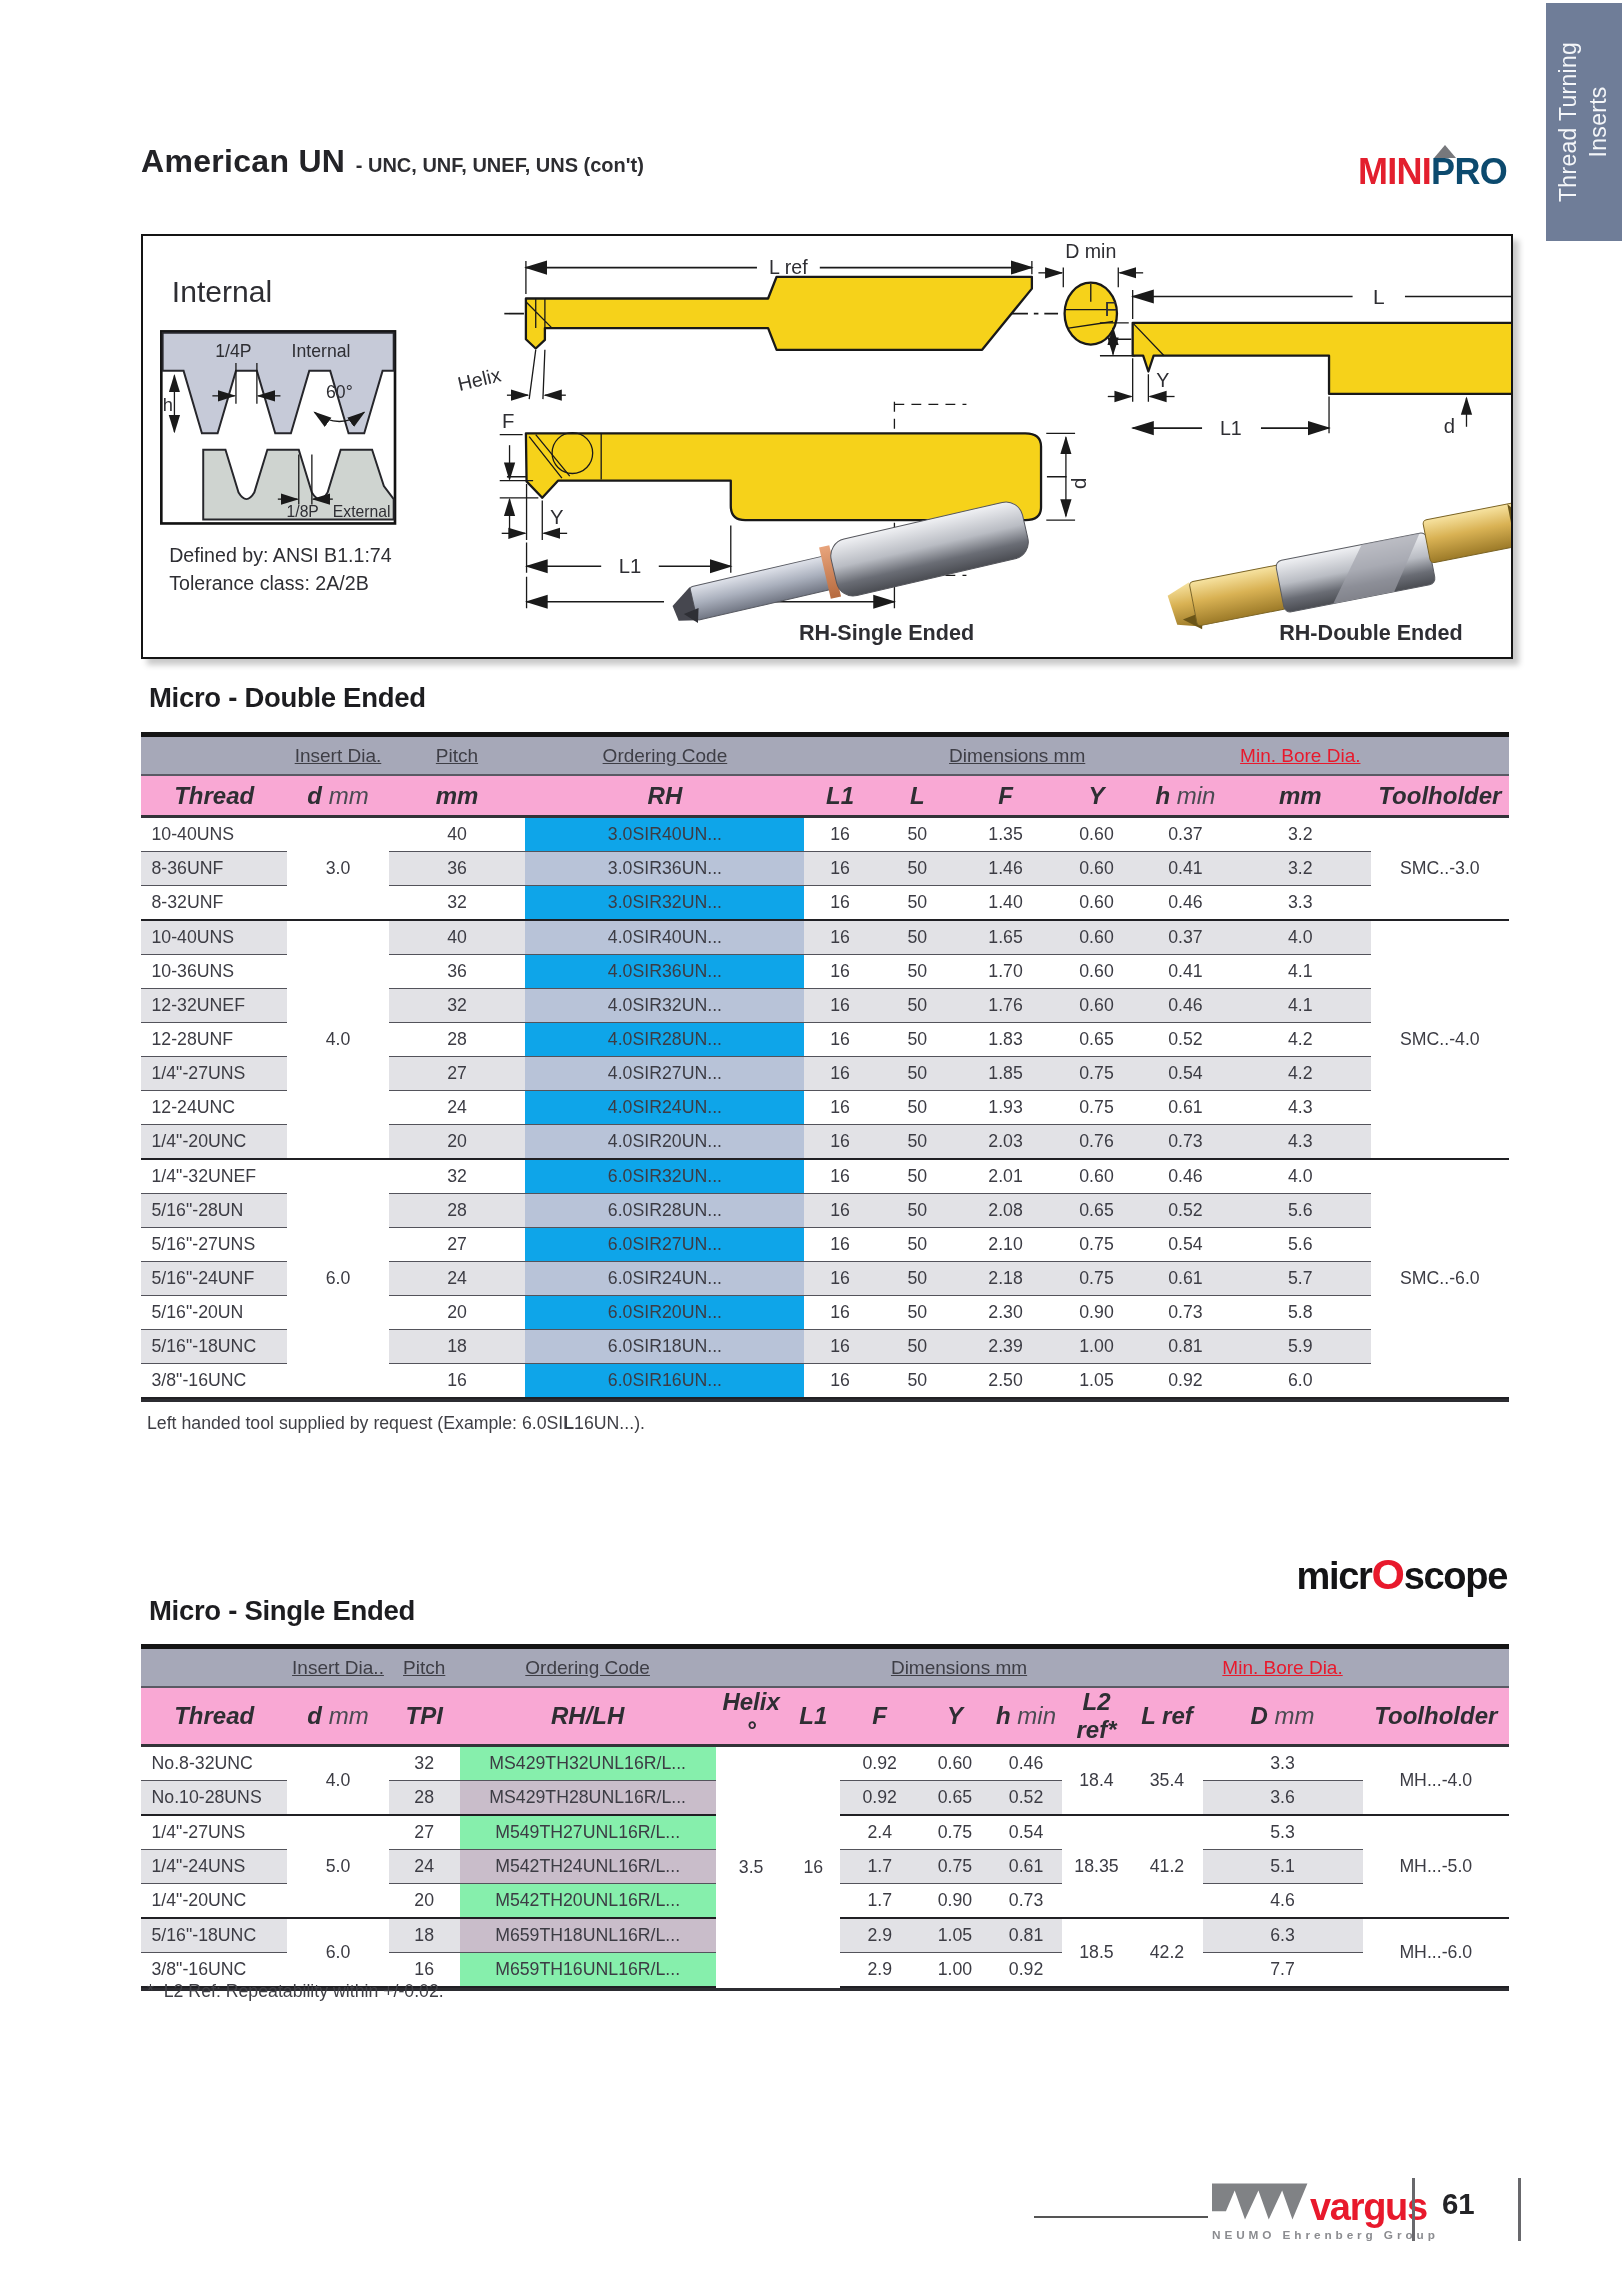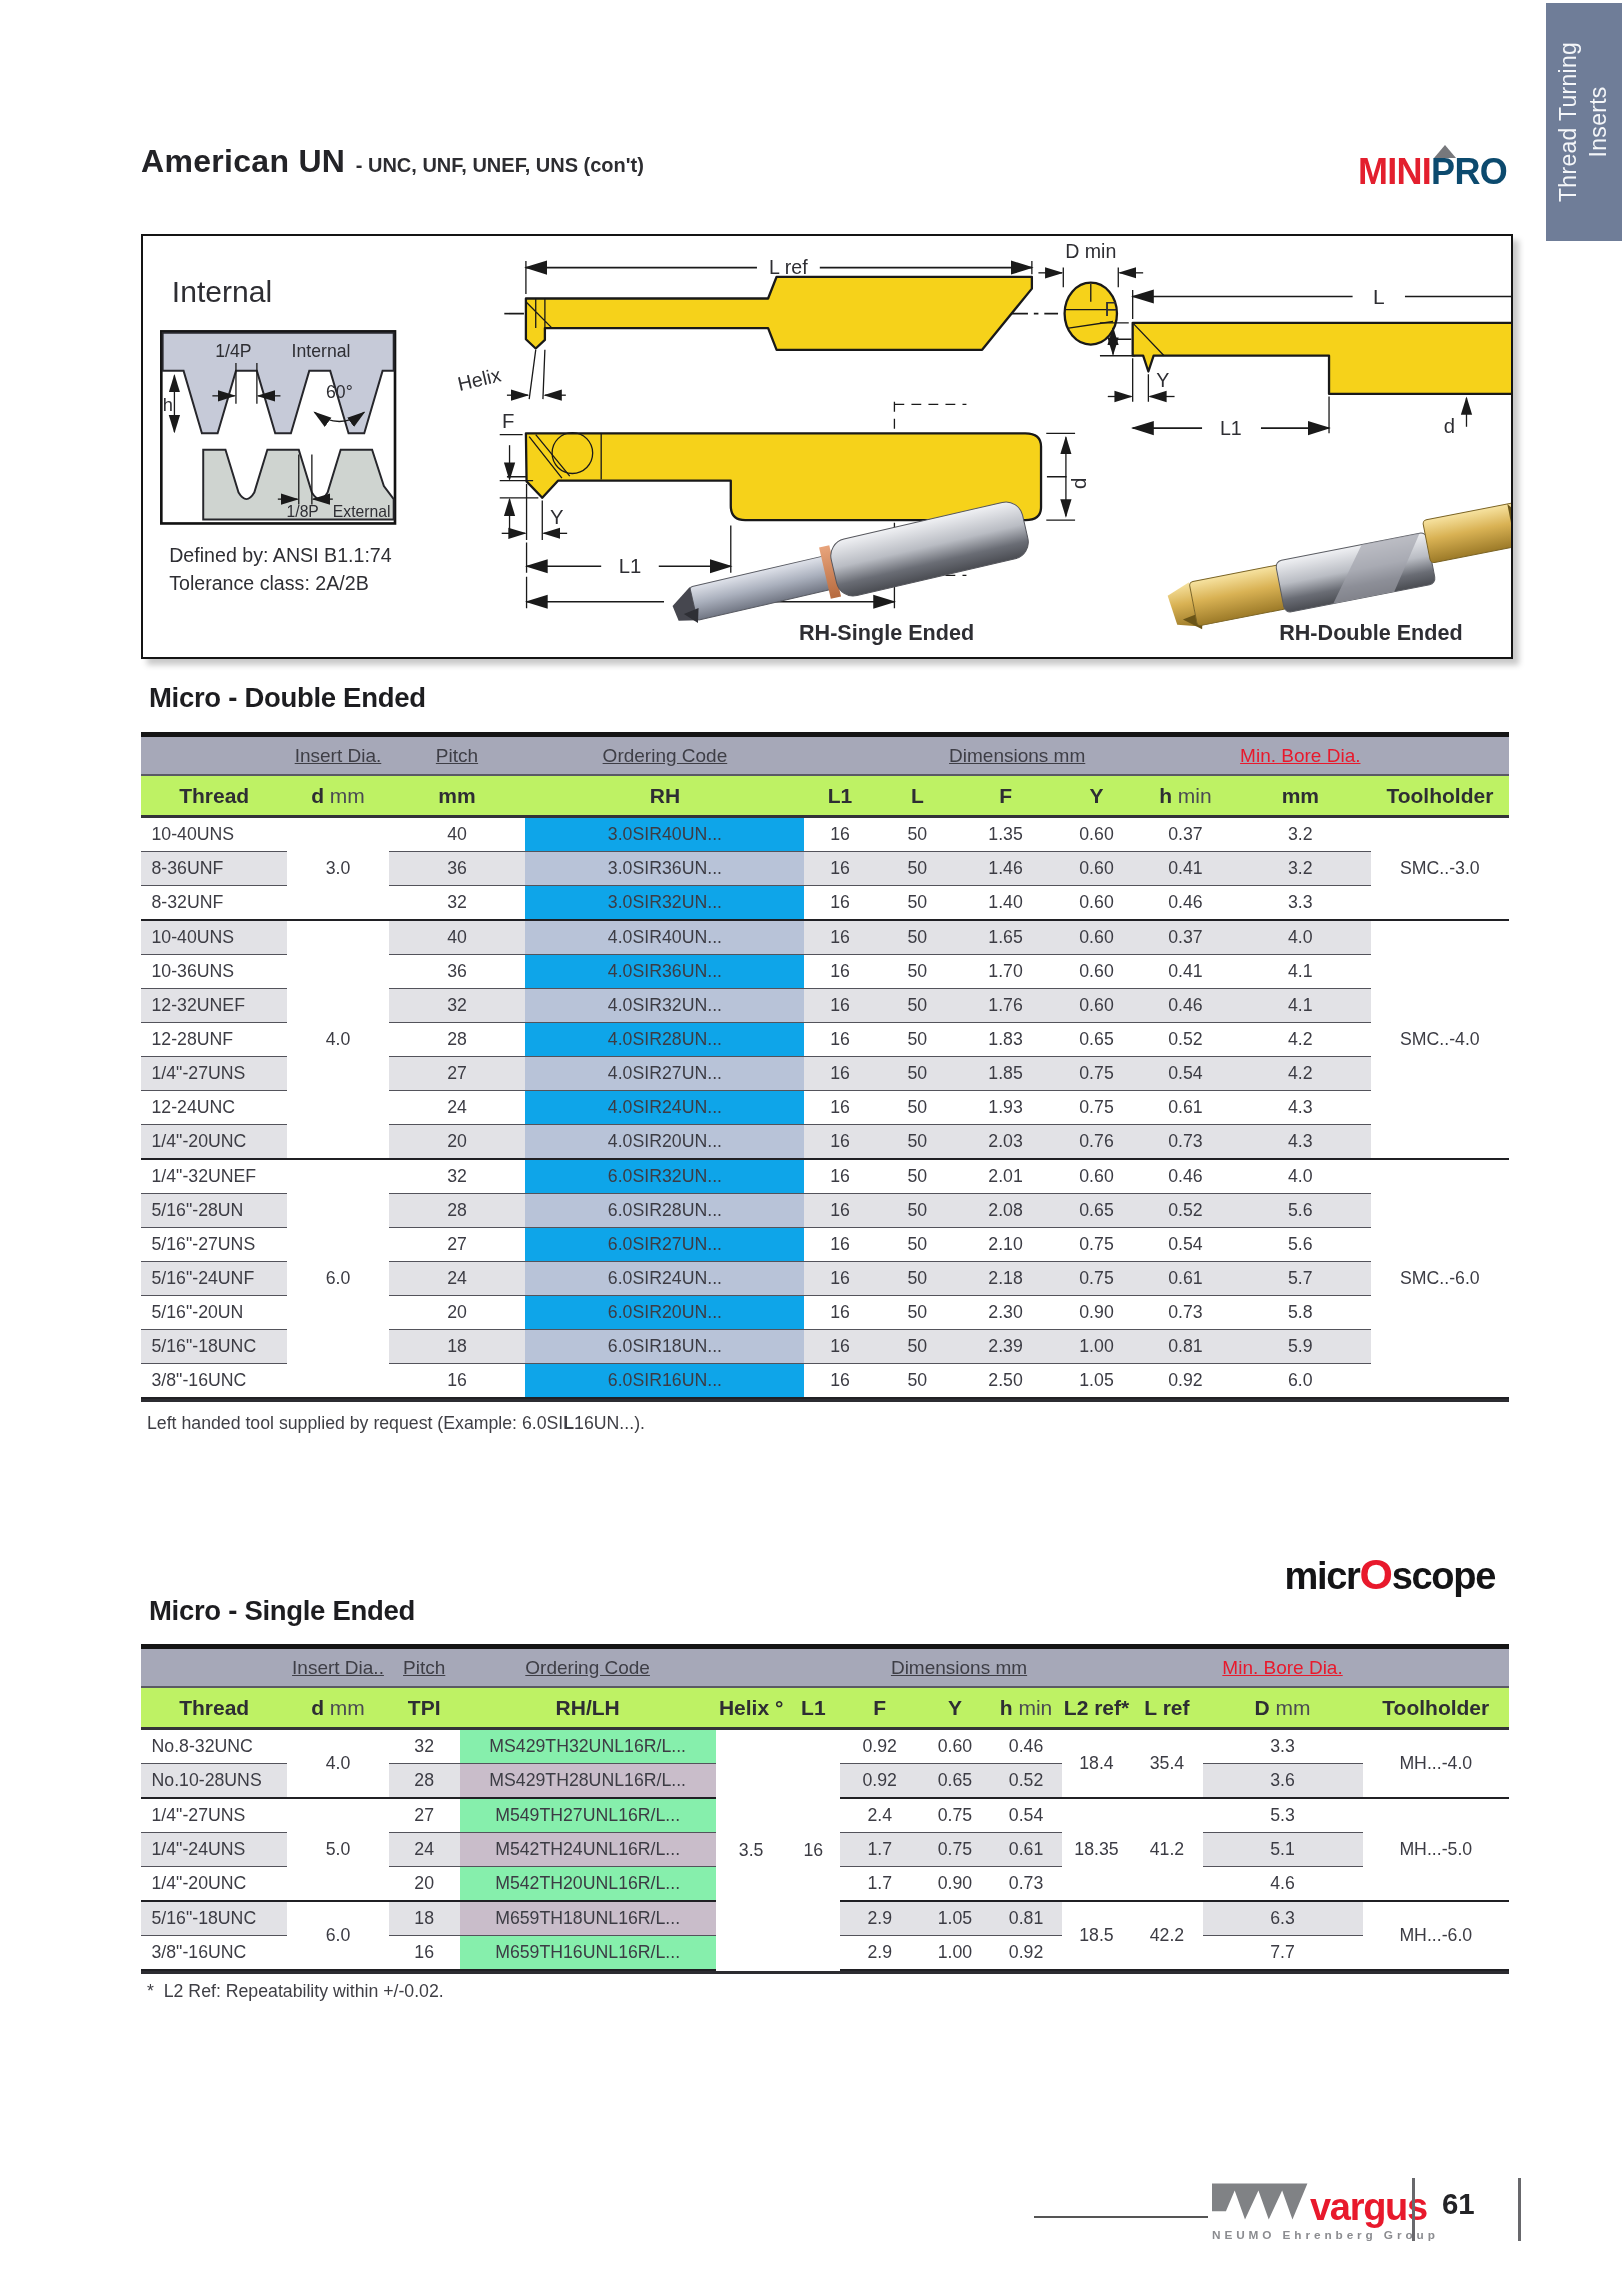--- a/index.html
+++ b/index.html
@@ -36,42 +36,42 @@
   .det{stroke:#191919;stroke-width:2;fill:none;}
 
   
   .tbl-title{position:absolute;left:149px;font-size:27.5px;font-weight:800;color:#1d1d20;letter-spacing:-0.3px;}
   .tbl-wrap{position:absolute;left:141px;width:1368px;border-top:5.2px solid #151515;border-bottom:3.3px solid #2c2c31;}
   table{border-collapse:collapse;width:100%;table-layout:fixed;}
   th,td{text-align:center;vertical-align:middle;padding:0;}
   th.band{background:#a6a8b8;font-size:19px;font-weight:400;color:#3e3e46;height:37px;
           border-bottom:2.6px solid #5a5a64;text-decoration:underline;}
   th.band.red{color:#e8192c;}
-  th.sub{background:#bef264;font-size:21px;font-weight:400;color:#2e2e33;height:39px;
-         border-bottom:3.9px solid #333338;}
+  th.sub{background:#f9a8d4;font-size:24px;font-weight:400;color:#2e2e33;height:39px;
+         border-bottom:3.9px solid #333338;font-style:italic;}
   th.sub b{font-weight:700;}
   th.sub span{font-weight:400;color:#4a4a52;}
   td{font-size:17.7px;color:#3c3c44;background:#ffffff;}
   .t1 td{height:33px;}
   .t2 td{height:33px;}
   tr.alt td{background:#e2e2e6;}
   td.thread{text-align:left;padding-left:10.5px;}
   td.merge{background:#ffffff !important;}
   td.code{background:#0ea5e9;}
   tr.alt td.code{background:#b8c3d8;}
   td.code2{background:#86efac;}
   tr.alt td.code2{background:#c9bdca;}
   td.rb{border-bottom:1.3px solid #53535b;}
   td.gb{border-bottom:2.6px solid #202024;}
   td.gball{border-bottom:none;}
 
   .note{position:absolute;left:147px;font-size:17.7px;color:#3f3f45;}
   .note b{font-weight:800;}
 
-  .mscope{position:absolute;right:128px;top:1550px;font-size:38px;font-weight:800;color:#141416;letter-spacing:-1.3px;}
+  .mscope{position:absolute;right:116px;top:1550px;font-size:38px;font-weight:800;color:#141416;letter-spacing:-1.3px;}
   .mscope .o{color:#e8192c;font-size:43px;}
 
   
   .f-rule{position:absolute;left:1034px;top:2216px;width:174px;height:2px;background:#555;}
   .vargus{position:absolute;left:1212px;top:2183px;}
   .vargus-row{display:flex;align-items:flex-end;}
   .vargus-name{color:#e8192c;font-size:38px;font-weight:800;letter-spacing:-1.3px;line-height:.9;}
   .vargus-sub{font-size:11.8px;color:#8b8c90;font-weight:700;letter-spacing:3.9px;margin-top:3.9px;}
   .f-bar{position:absolute;top:2178px;width:2.6px;height:63px;background:#68686c;}
   .pageno{position:absolute;left:1442px;top:2187px;font-size:29.4px;font-weight:700;color:#232326;}

